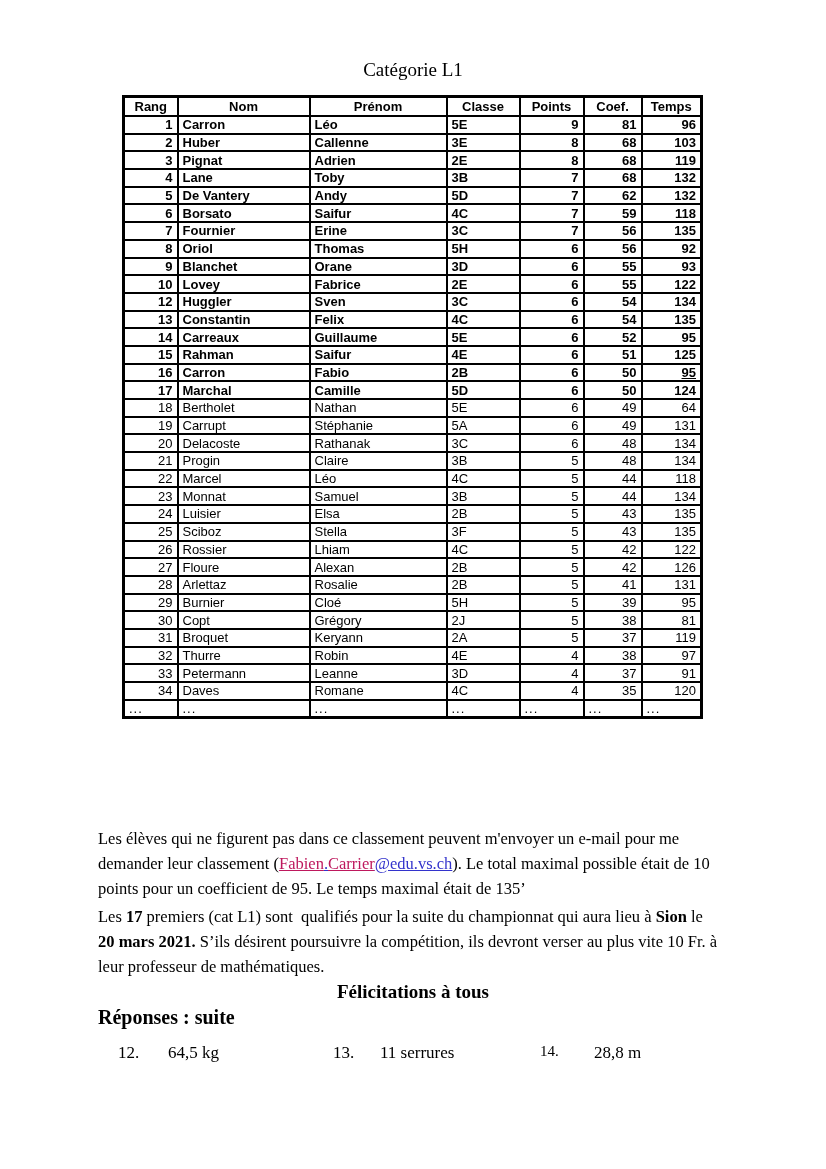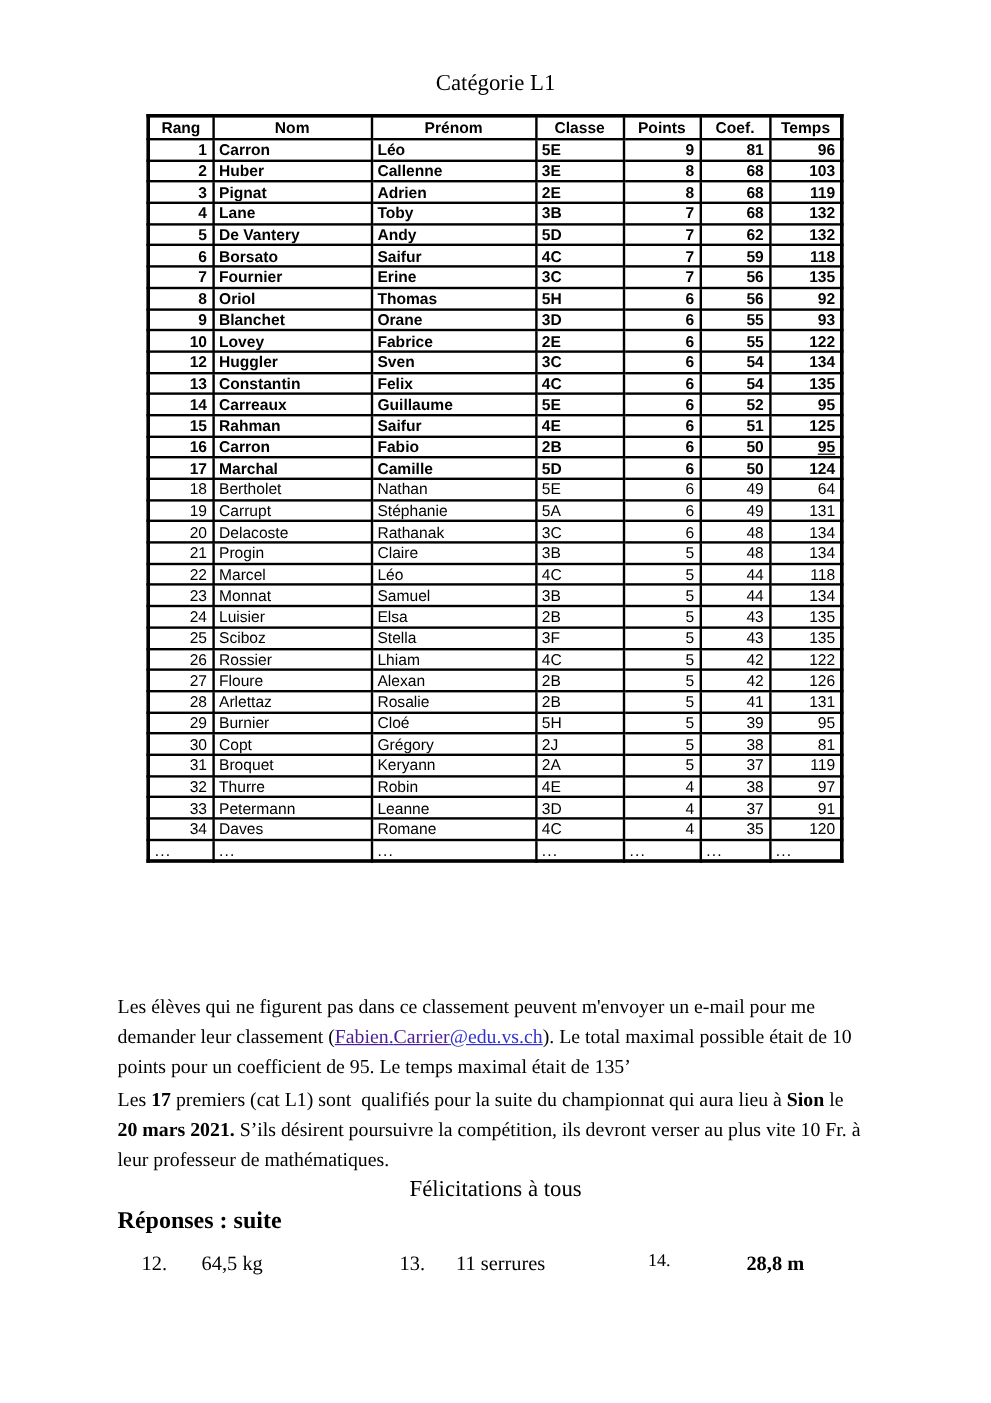--- a/index.html
+++ b/index.html
@@ -24,31 +24,31 @@
   .results td.num{text-align:right;}
   .results td.txt{text-align:left;}
   .results tr.ellipsis td{text-align:left;font-weight:normal;letter-spacing:1px;}
   .u{text-decoration:underline;}
 
   .para{position:absolute;left:98px;width:650px;font-size:16.5px;line-height:25px;}
   .p1{top:826px;}
   .p2{top:904px;}
   .seg{white-space:pre-wrap;}
   .b{font-weight:bold;}
-  .link-dark{color:#4c1d95;text-decoration:underline;}
+  .link-dark{color:#be185d;text-decoration:underline;}
   .link-blue{color:#3333cc;text-decoration:underline;}
 
   .felicitations{position:absolute;top:981px;left:0;width:826px;text-align:center;
-                 font-size:19px;font-weight:normal;}
+                 font-size:19px;font-weight:bold;}
   .reponses{position:absolute;top:1006px;left:98px;font-size:20px;font-weight:bold;}
   .answers{position:absolute;top:1043px;left:0;width:826px;height:30px;text-align:right;}
   .ans{position:absolute;top:0;font-size:17px;}
   .ans0n{left:118px;} .ans0v{left:168px;}
   .ans1n{left:333px;} .ans1v{left:380px;}
-  .ans2n{left:540px;font-size:15px;} .ans2v{left:622px;font-weight:bold;}
+  .ans2n{left:540px;font-size:15px;} .ans2v{left:594px;}
 </style>
 </head>
 <body>
 
 <div class="page">
 
   <div class="title">Catégorie L1</div>
 
   <table class="results">
     <colgroup>

